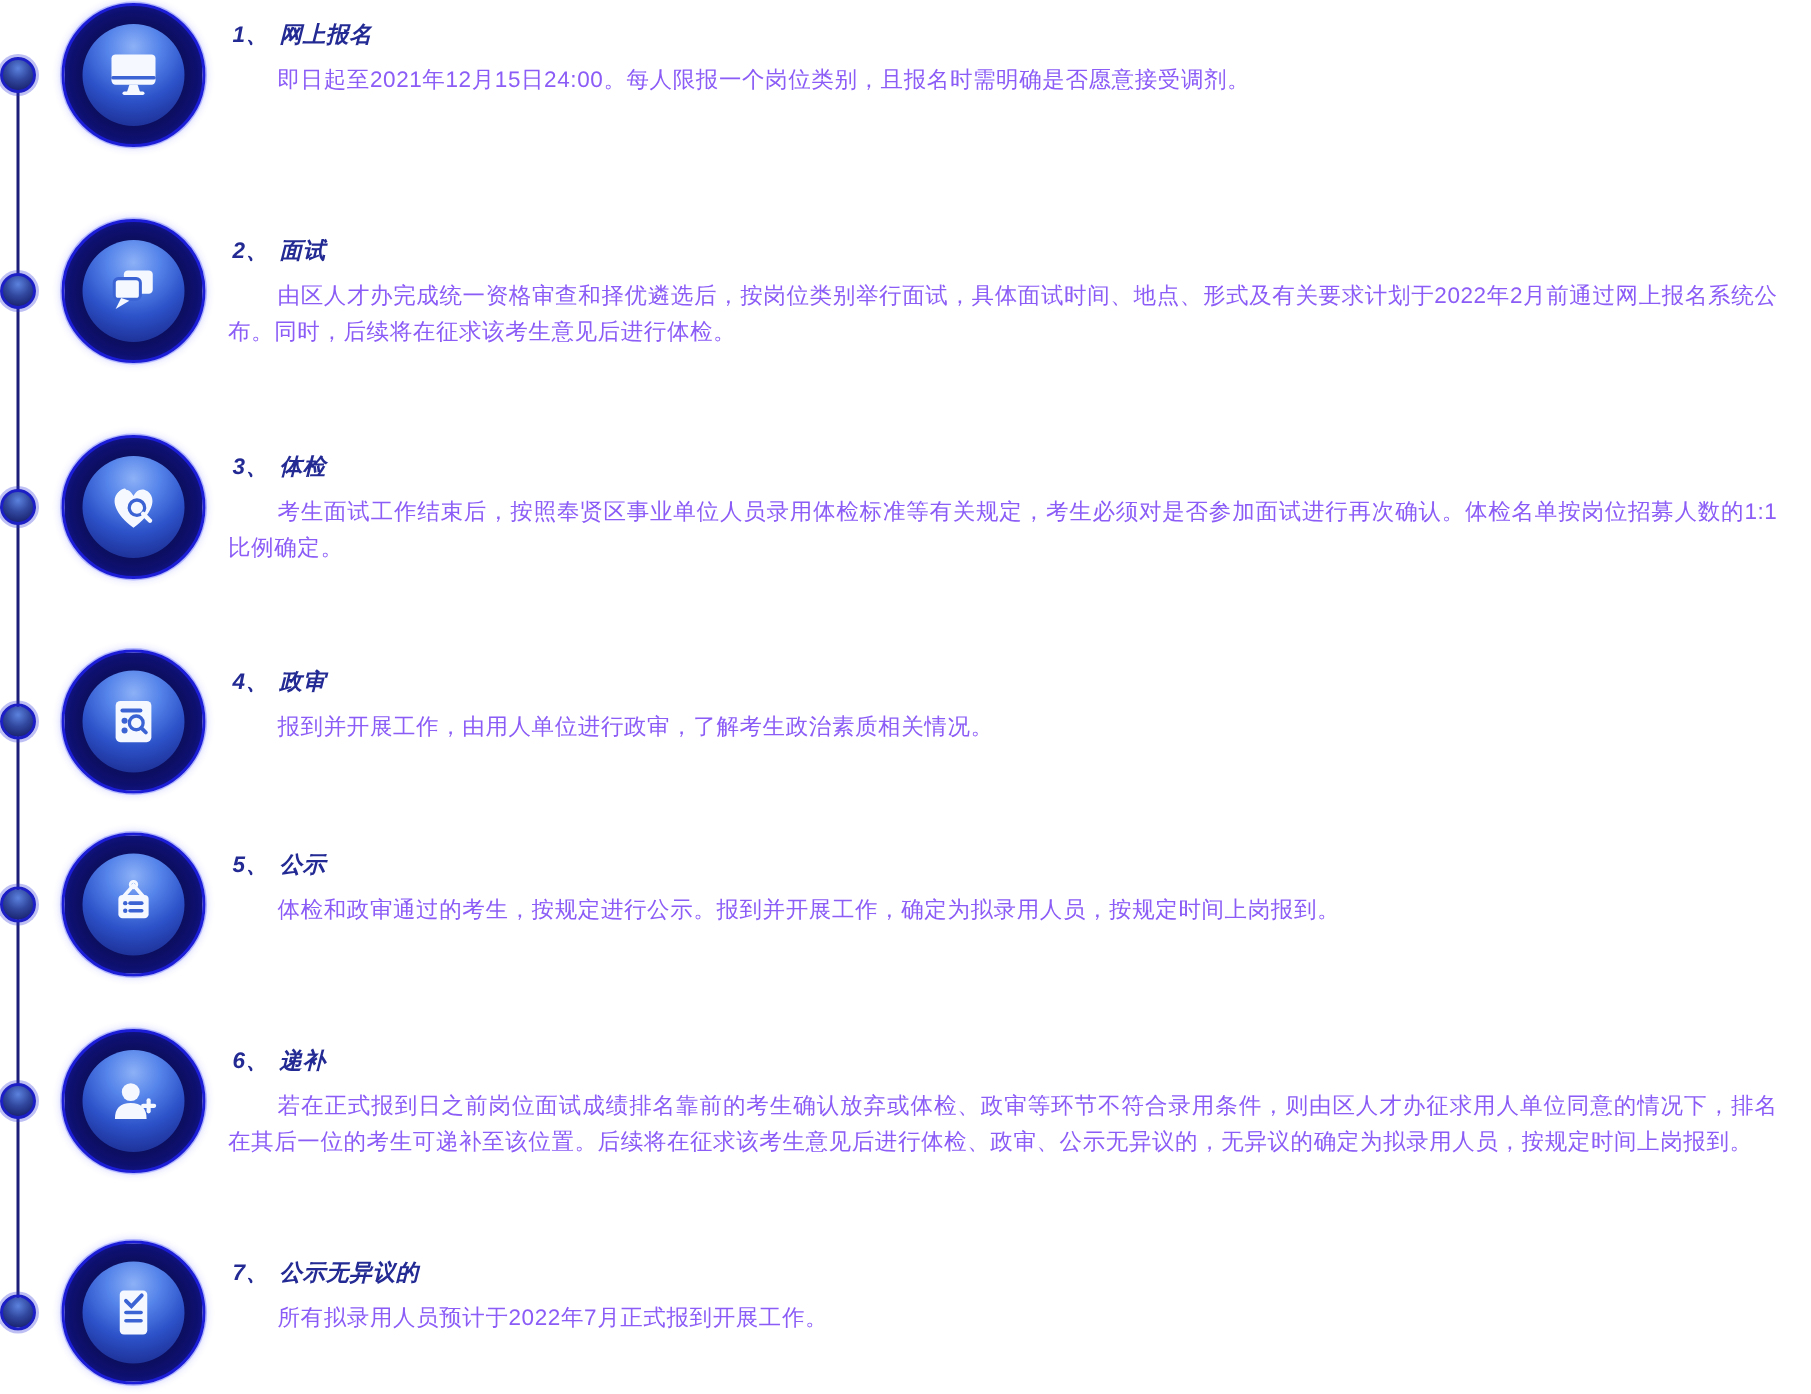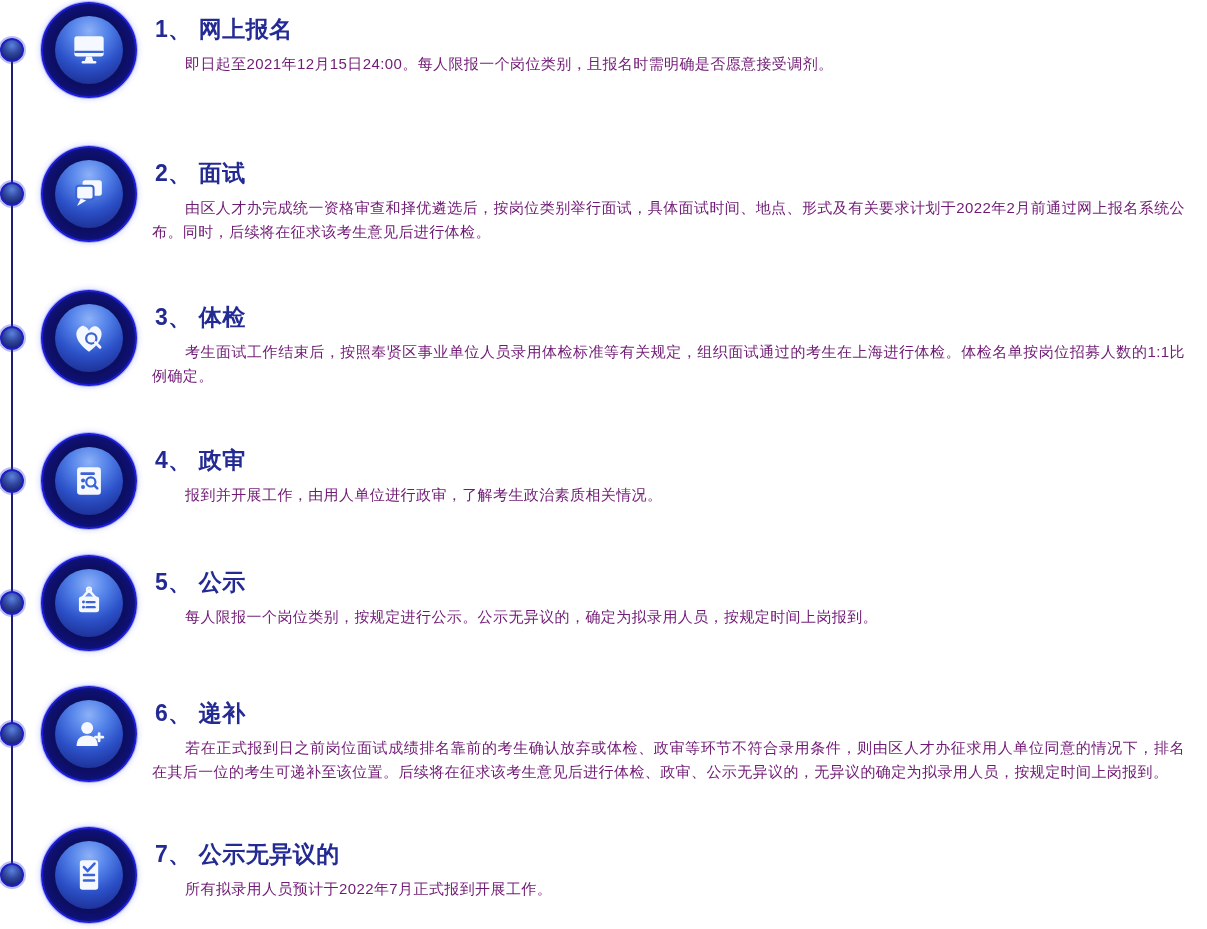--- a/index.html
+++ b/index.html
@@ -37,27 +37,27 @@
   }
   .sphere{
     width:68px;height:68px;border-radius:50%;
     background:radial-gradient(circle at 50% 22%,#8db1f7 0%,#5584ea 28%,#2c51c8 58%,#16207e 100%);
     display:flex;align-items:center;justify-content:center;
   }
   .sphere svg{display:block;}
 
   .step-title{
     position:absolute;left:155px;top:12px;
-    font-size:23px;font-weight:bold;color:#232a93;
-    letter-spacing:0.5px;white-space:nowrap;
+    font-size:15px;font-weight:bold;color:#232a93;
+    letter-spacing:0.5px;white-space:nowrap;font-style:italic;
   }
   .step-title .num{margin-right:7px;}
   .step-body{
-    position:absolute;left:152px;top:50px;width:1033px;
-    font-size:15px;line-height:23.5px;color:#701a75;
+    position:absolute;left:152px;top:40px;width:1033px;
+    font-size:15px;line-height:23.5px;color:#8b5cf6;
     letter-spacing:0.4px;
     text-indent:2.2em;
     text-align:justify;
     margin:0;
   }
   .ic-line{stroke:#3b63d4;stroke-linecap:round;fill:none;}
   .ic-white{fill:#f5f9ff;}
   .ic-wline{stroke:#f5f9ff;stroke-linecap:round;fill:none;}
 </style>
 </head>
@@ -110,21 +110,21 @@
           <path class="ic-white" d="M24 39 C10 29 7 18 13.5 12.8 C18 9.5 22 12 24 16 C26 12 30 9.5 34.5 12.8 C41 18 38 29 24 39 Z"></path>
           <circle cx="26.5" cy="24.5" r="5.6" fill="none" stroke="#3b63d4" stroke-width="2.4"></circle>
           <line class="ic-wline" x1="31" y1="29" x2="36" y2="34" stroke-width="3.2"></line>
           <path class="ic-wline" d="M13 16 q1-3.5 4.5-4.5" stroke-width="2"></path>
         </svg>
       </div>
     </div>
     <div class="step-title">
       <span class="num">3、</span><span>体检</span>
     </div>
-    <p class="step-body">考生面试工作结束后，按照奉贤区事业单位人员录用体检标准等有关规定，组织面试通过的考生在上海进行体检。体检名单按岗位招募人数的1:1比例确定。</p>
+    <p class="step-body">考生面试工作结束后，按照奉贤区事业单位人员录用体检标准等有关规定，考生必须对是否参加面试进行再次确认。体检名单按岗位招募人数的1:1比例确定。</p>
   </div>
 
   <div class="step" style="top:433px;">
     <div class="node"></div>
     <div class="big-circle">
       <div class="sphere">
         <svg width="44" height="44" viewBox="0 0 48 48">
           <rect class="ic-white" x="11" y="9" width="26" height="30" rx="3.5"></rect>
           <line class="ic-line" x1="16" y1="16" x2="29" y2="16" stroke-width="3"></line>
           <circle cx="17.5" cy="23.5" r="2.2" fill="#3b63d4"></circle>
@@ -151,21 +151,21 @@
           <circle cx="18" cy="23" r="1.6" fill="#3b63d4"></circle>
           <line class="ic-line" x1="21.5" y1="23" x2="30" y2="23" stroke-width="2.6"></line>
           <circle cx="18" cy="28.5" r="1.6" fill="#3b63d4"></circle>
           <line class="ic-line" x1="21.5" y1="28.5" x2="30" y2="28.5" stroke-width="2.6"></line>
         </svg>
       </div>
     </div>
     <div class="step-title">
       <span class="num">5、</span><span>公示</span>
     </div>
-    <p class="step-body">每人限报一个岗位类别，按规定进行公示。公示无异议的，确定为拟录用人员，按规定时间上岗报到。</p>
+    <p class="step-body">体检和政审通过的考生，按规定进行公示。报到并开展工作，确定为拟录用人员，按规定时间上岗报到。</p>
   </div>
 
   <div class="step" style="top:686px;">
     <div class="node"></div>
     <div class="big-circle">
       <div class="sphere">
         <svg width="44" height="44" viewBox="0 0 48 48">
           <circle class="ic-white" cx="22" cy="17.5" r="6.5"></circle>
           <path class="ic-white" d="M10.5 37 Q10.5 25.5 22 25.5 Q33.5 25.5 33.5 37 Z"></path>
           <line class="ic-wline" x1="35" y1="23.5" x2="35" y2="31.5" stroke-width="3"></line>

